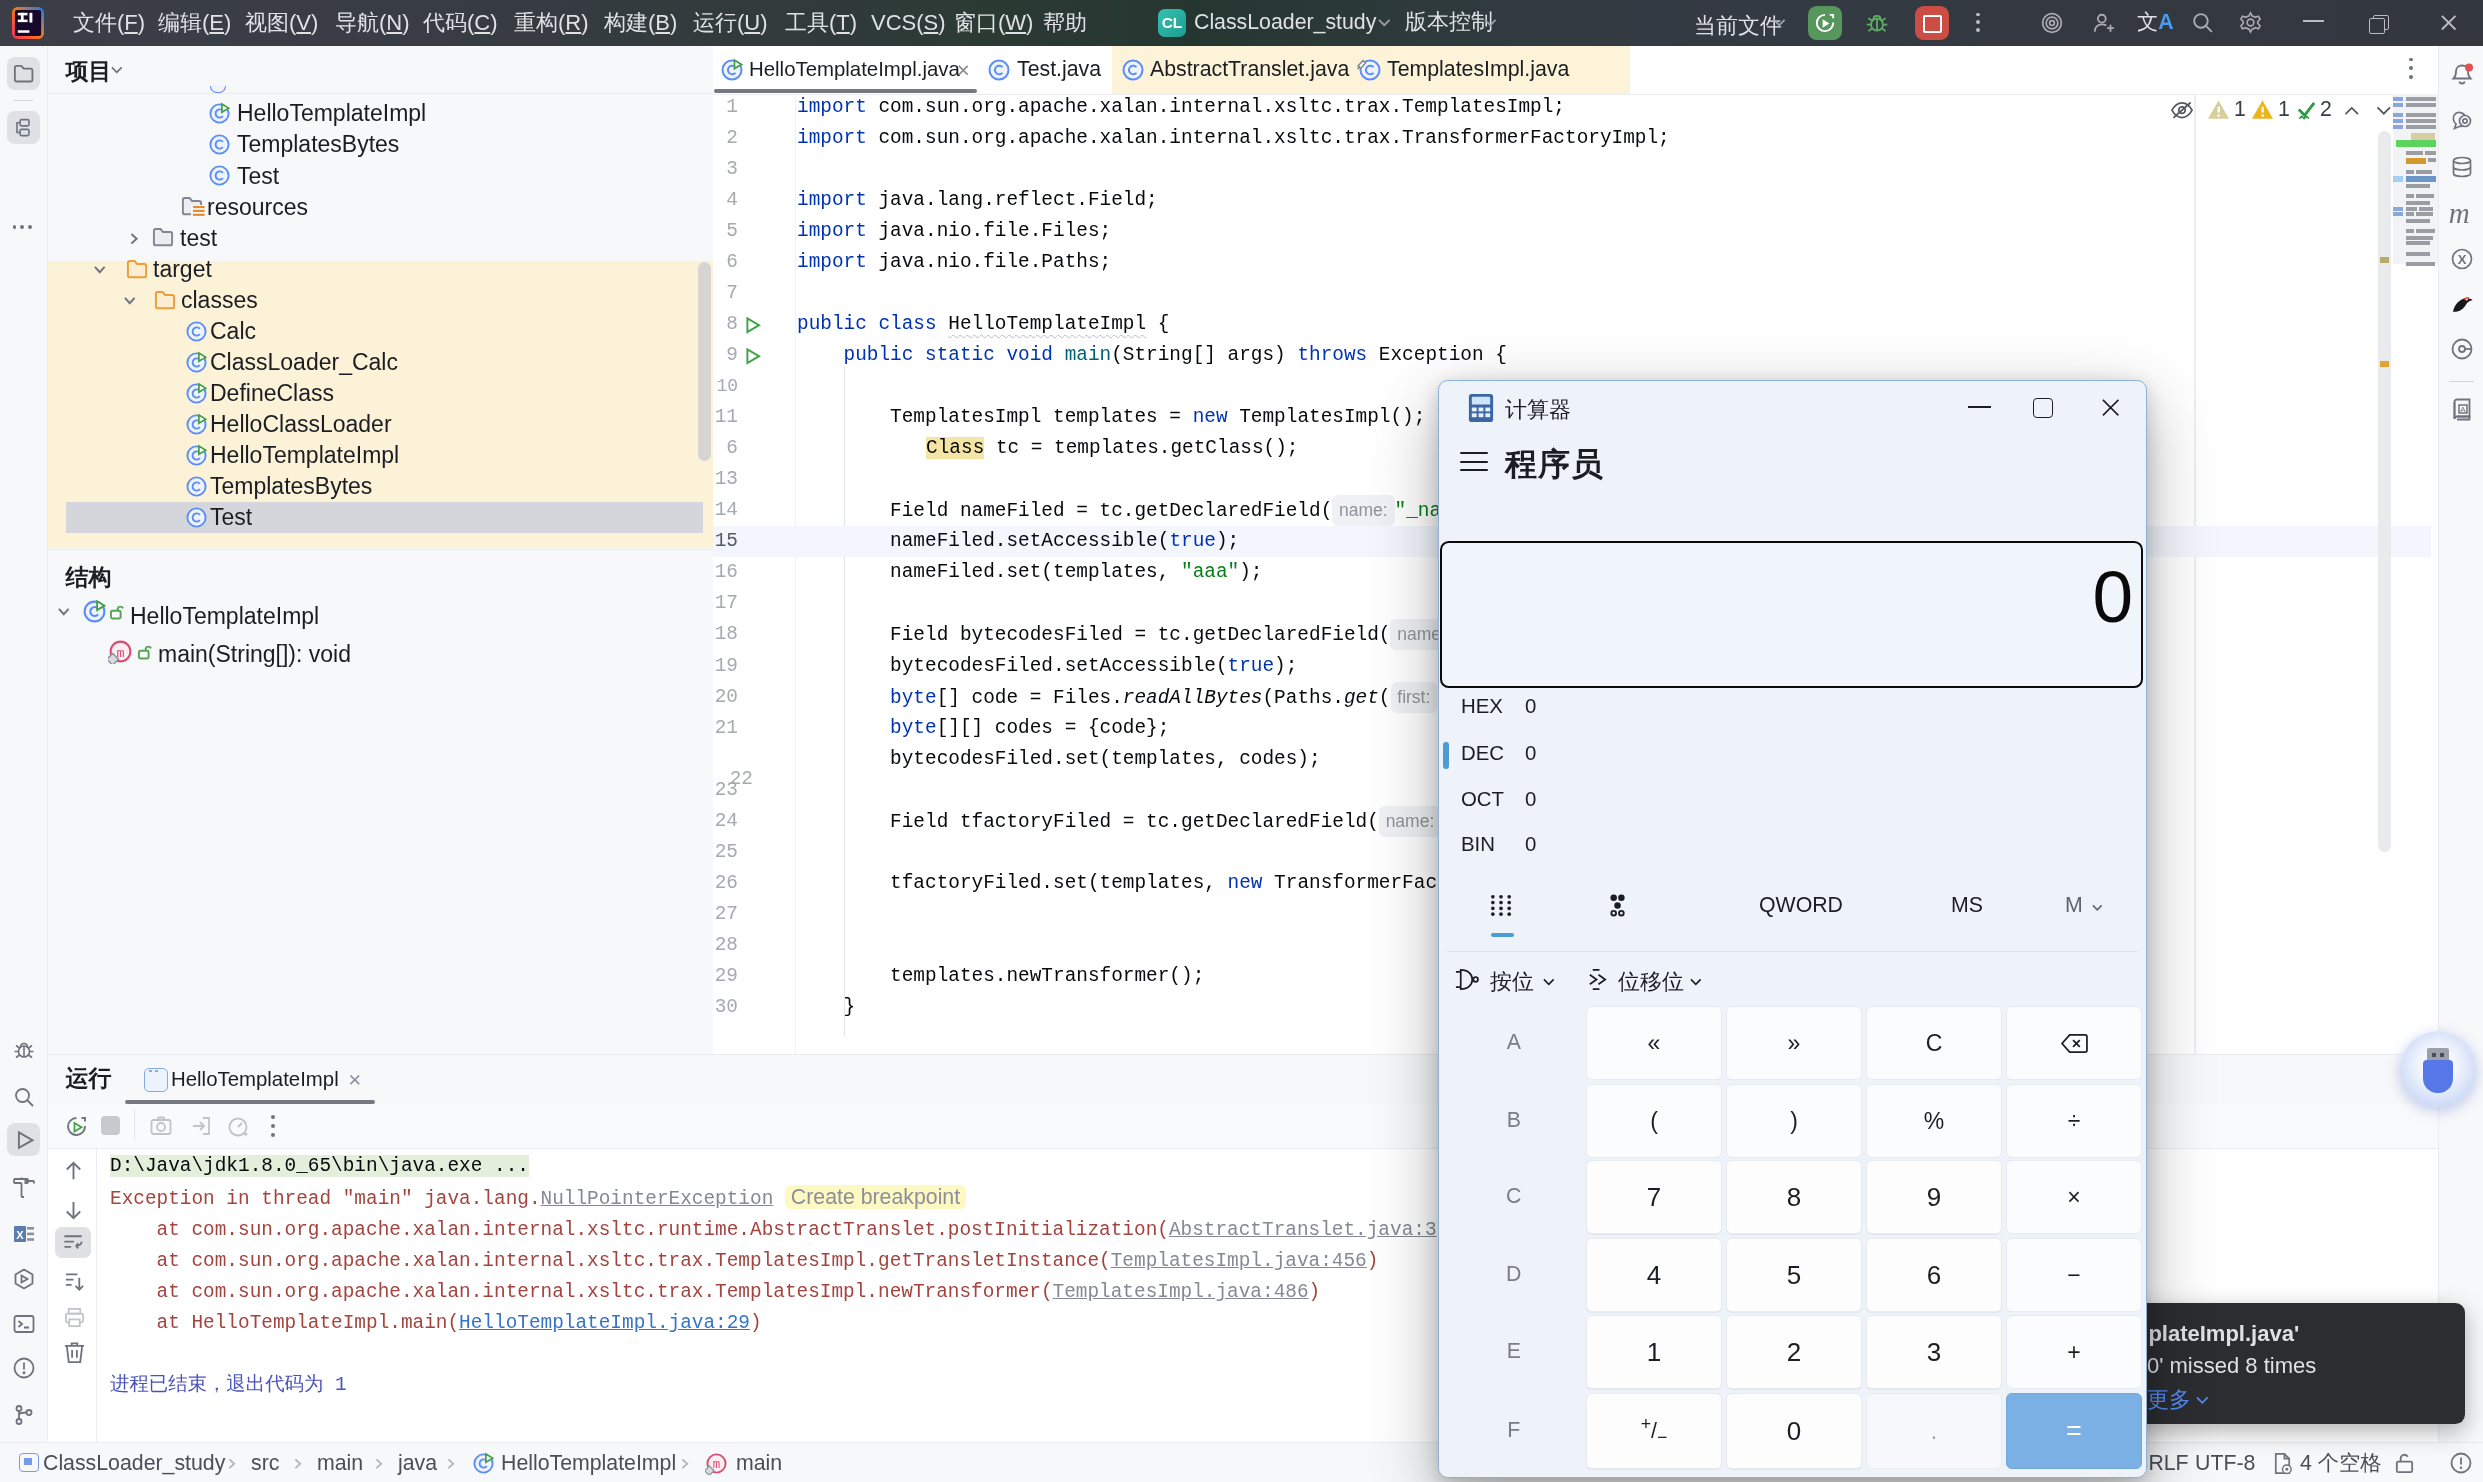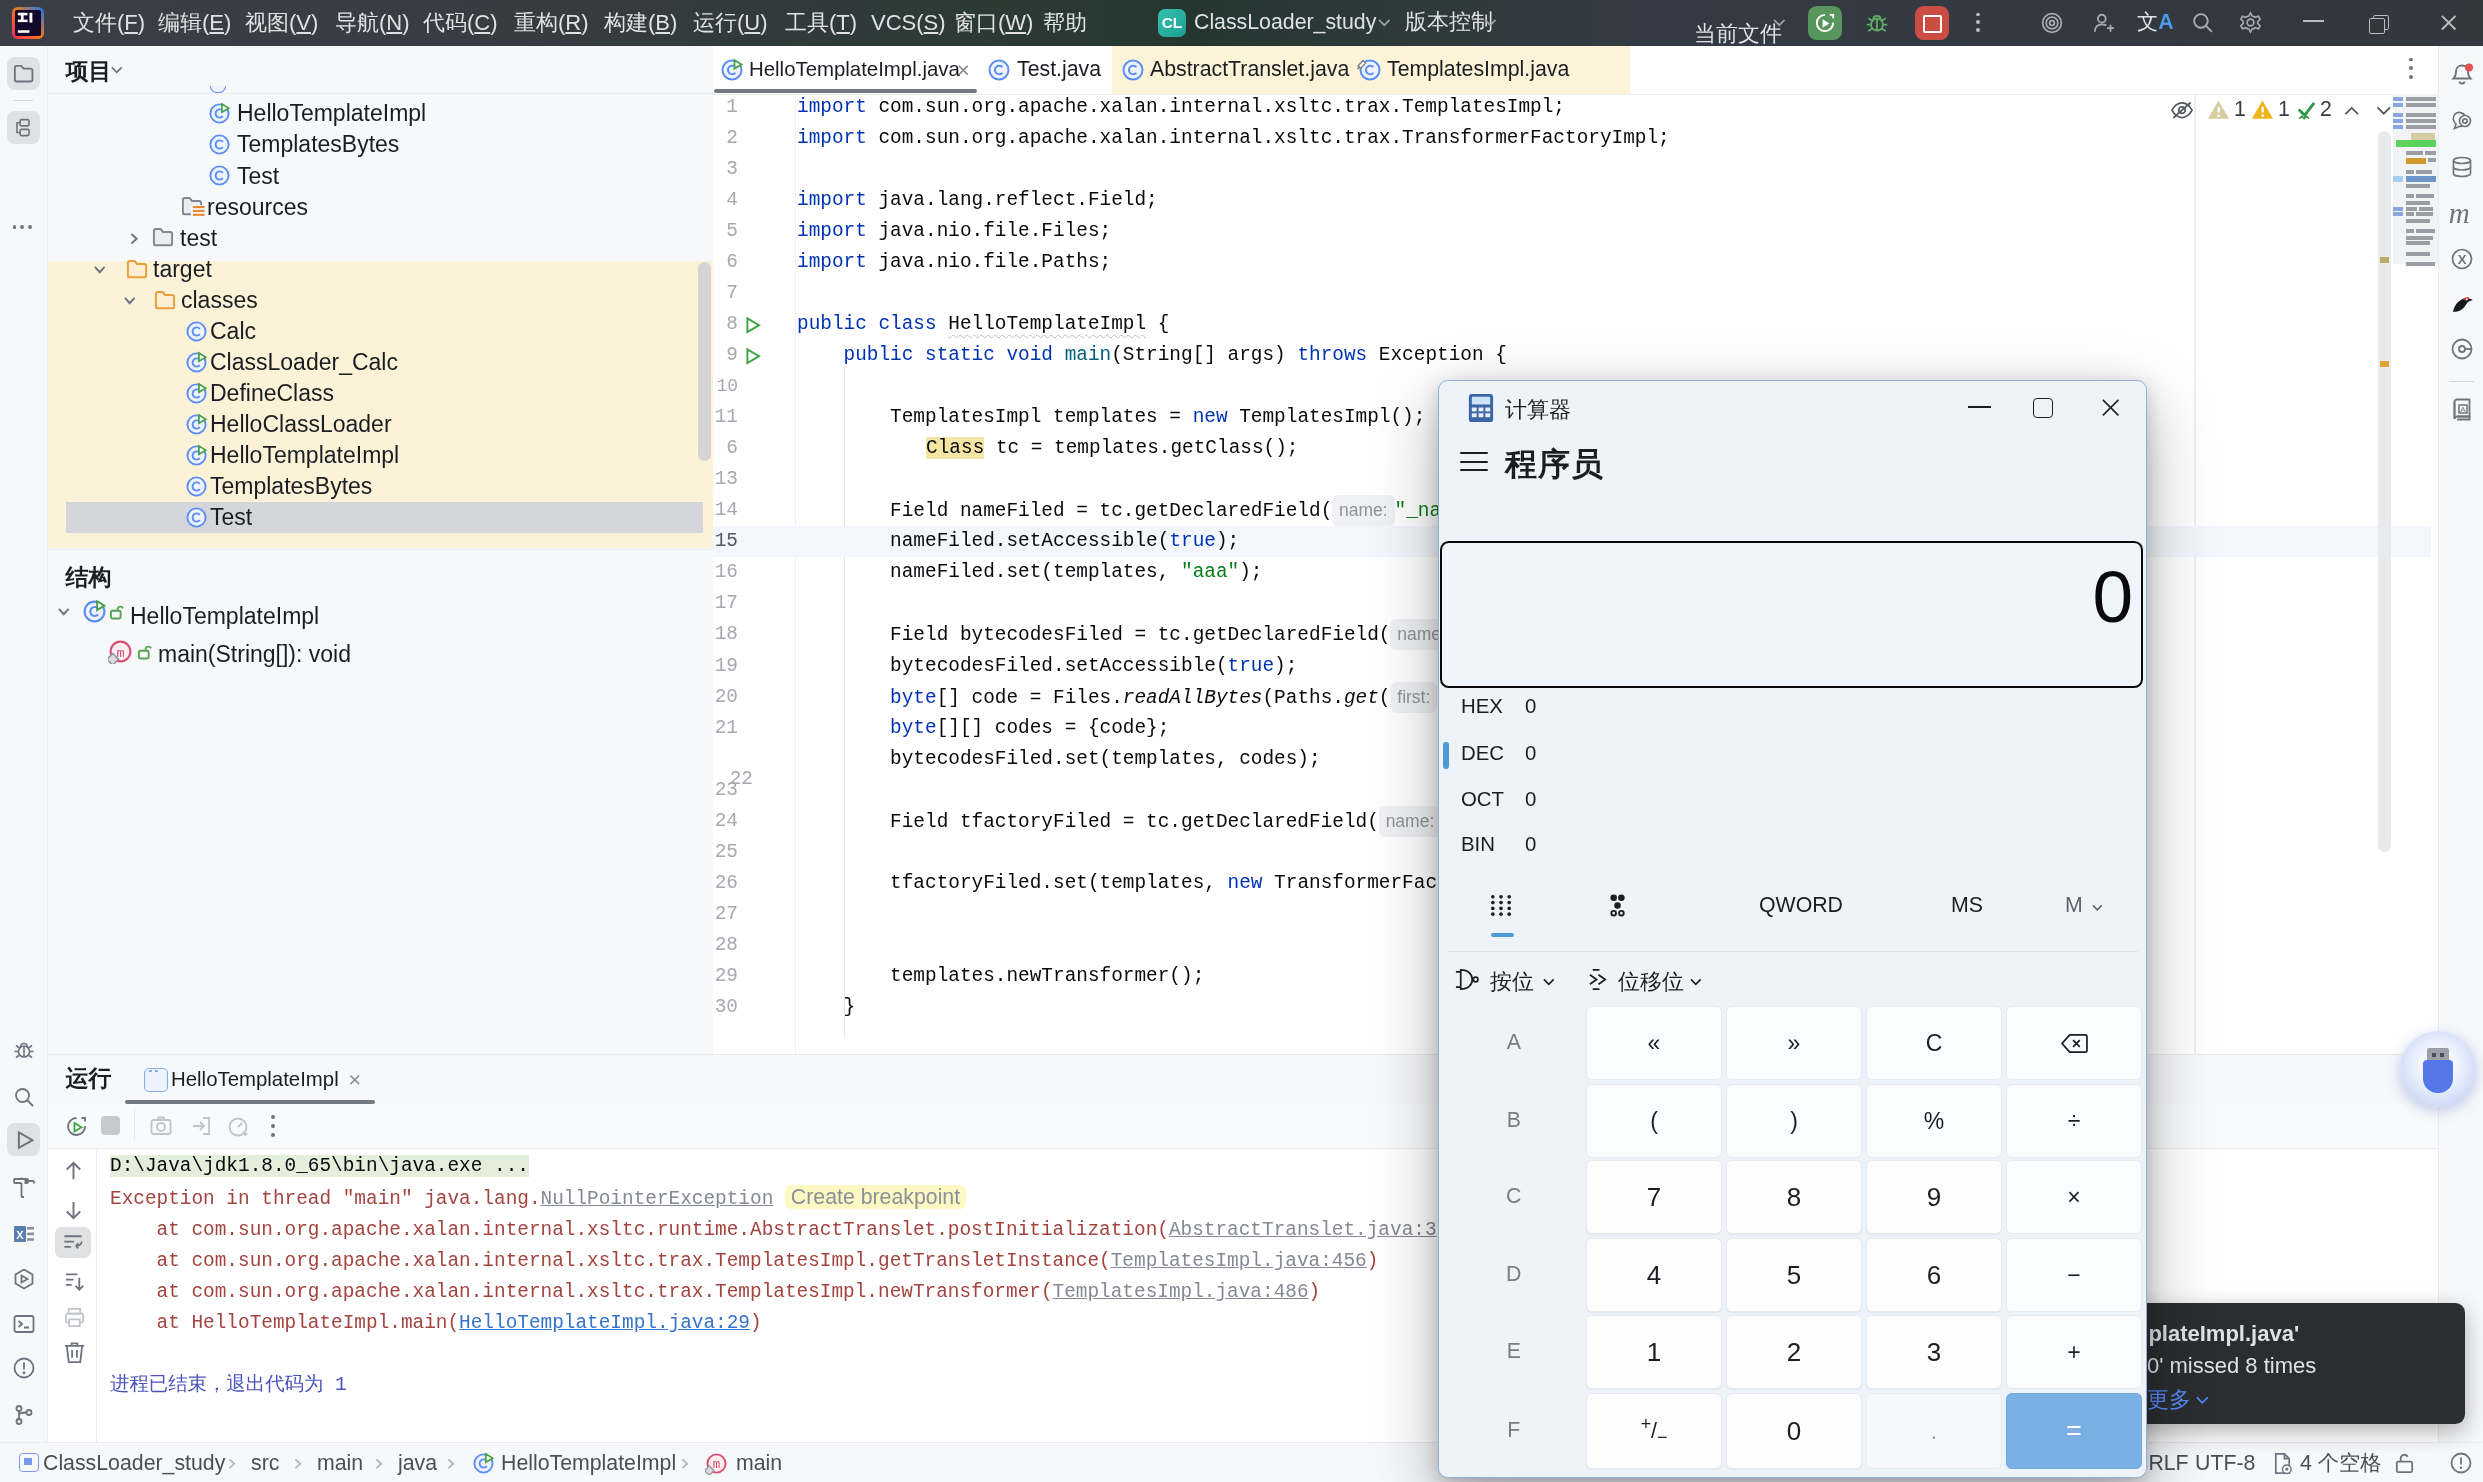--- a/index.html
+++ b/index.html
@@ -46,21 +46,21 @@
  </div>
  <div class="a" style="left:1158px;top:8.7px;width:28px;height:28px;border-radius:6.8px;background:linear-gradient(135deg,#35c0b2,#1d9e8f);color:#fff;font-size:15.5px;font-weight:bold;text-align:center;line-height:28px;">CL</div>
  <div class="a" style="left:1194px;top:0;height:46px;color:#dfe1e5;font-size:21.3px;line-height:44px;">ClassLoader_study</div>
  <svg class="a" style="left:1377px;top:16.5px" width="14.6" height="11.6" viewBox="0 0 15 12">
       <path d="M2 3 L7.5 8.5 L13 3" stroke="#9da0a8" stroke-width="1.8" fill="none"></path>
     </svg>
  <div class="a" style="left:1405px;top:0;height:46px;color:#dfe1e5;font-size:22px;line-height:44px;">版本控制</div>
  <svg class="a" style="left:1483px;top:16.5px" width="14.6" height="11.6" viewBox="0 0 15 12">
       <path d="M2 3 L7.5 8.5 L13 3" stroke="#9da0a8" stroke-width="1.8" fill="none"></path>
     </svg>
- <div class="a" style="left:1694px;top:12px;height:42px;color:#dfe1e5;font-size:22px;line-height:44px;">当前文件</div>
+ <div class="a" style="left:1694px;top:4px;height:42px;color:#dfe1e5;font-size:22px;line-height:44px;">当前文件</div>
  <svg class="a" style="left:1772px;top:16.5px" width="14.6" height="11.6" viewBox="0 0 15 12">
       <path d="M2 3 L7.5 8.5 L13 3" stroke="#9da0a8" stroke-width="1.8" fill="none"></path>
     </svg>
 
  <div class="a" style="left:1808px;top:5.8px;width:34px;height:34px;border-radius:8.7px;background:#57965c;"></div>
  <svg class="a" style="left:1813px;top:10.7px" width="24" height="24" viewBox="0 0 25 25">
       <path d="M21 12 A8.5 8.5 0 1 1 12.5 4 M17.5 4 H21 V7.5" stroke="#fff" stroke-width="2" fill="none"></path>
       <path d="M10 8.5 L17 13 L10 17.5 Z" fill="#fff"></path>
     </svg>
 

